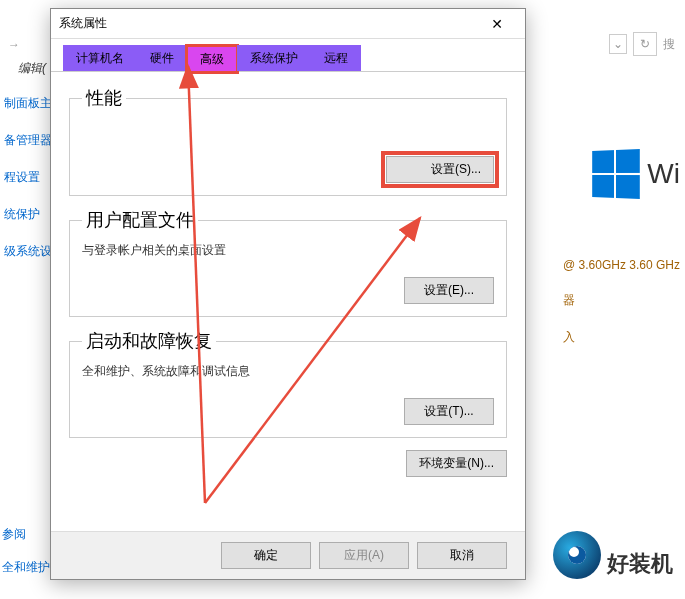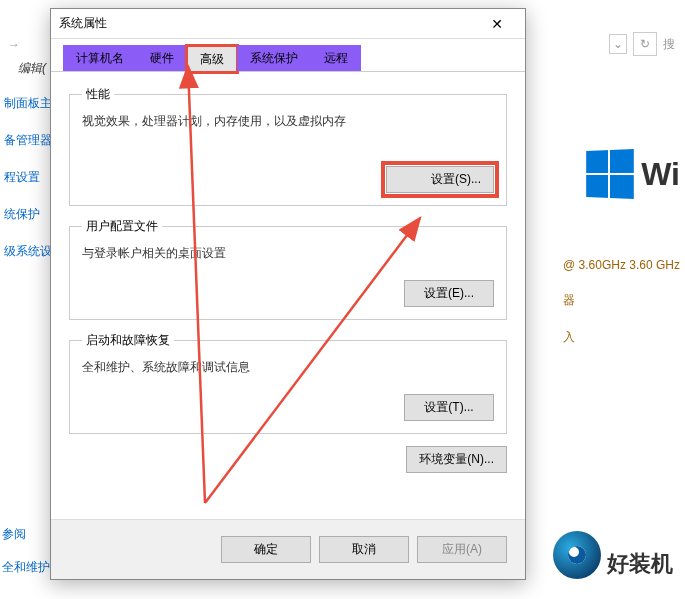--- a/index.html
+++ b/index.html
@@ -34,21 +34,21 @@
     .bg-winlogo .win-icon {
       width: 48px; height: 48px;
       display: grid;
       grid-template-columns: 1fr 1fr;
       grid-template-rows: 1fr 1fr;
       gap: 2px;
       transform: perspective(80px) rotateY(-8deg);
       margin-right: 8px;
     }
     .bg-winlogo .win-icon div { background: #0078d7; }
-    .bg-winlogo .win-text { font-size: 32px; color: #333; font-weight: 700; text-align: center; }
+    .bg-winlogo .win-text { font-size: 28px; color: #333; font-weight: 400; text-align: center; }
     .bg-info {
       position: absolute;
       right: 5px;
       top: 258px;
       color: #a16207;
       font-size: 12px;
     }
     .bg-info div { margin-bottom: 20px; }
     .bg-bottom-links {
       position: absolute;
@@ -128,42 +128,42 @@
       padding: 4px 12px;
       border: 1px solid transparent;
       border-bottom: none;
       cursor: pointer;
       font-size: 12px;
       background: #8b5cf6;
       position: relative;
     }
     .tab.active {
       border-color: #ccc;
-      background: #e5e5e5;
+      background: #d946ef;
       top: 1px;
     }
     .tab.highlight {
       outline: 3px solid #e74c3c;
       outline-offset: -1px;
     }
     .content {
       padding: 14px 18px;
       height: calc(100% - 30px - 28px - 48px);
       overflow: hidden;
     }
     .admin-note { margin-bottom: 14px; }
     fieldset {
       border: 1px solid #ccc;
       margin-bottom: 12px;
       padding: 10px 12px 12px;
       position: relative;
     }
     legend {
       padding: 0 4px;
-      font-size: 12px;
+      font-size: 18px;
     }
     .desc { color: #333; margin-bottom: 8px; }
     .btn-row { text-align: right; margin-top: 36px; }
     .btn-row.tight { margin-top: 18px; }
     .btn {
       display: inline-block;
       min-width: 90px;
       padding: 4px 12px;
       border: 1px solid #adadad;
       background: #e1e1e1;
@@ -175,21 +175,21 @@
     .btn.highlight {
       outline: 4px solid #e74c3c;
       outline-offset: 1px;
       padding-left: 44px;
     }
     .btn.disabled { color: #888; cursor: default; }
     .env-row { text-align: right; margin: 6px 0 10px; }
     .button-bar {
       position: absolute;
       bottom: 0; left: 0; right: 0;
-      height: 60px;
+      height: 48px;
       display: flex;
       align-items: center;
       justify-content: flex-end;
       gap: 8px;
       padding: 0 18px;
       background: #f0f0f0;
       border-top: 1px solid #ddd;
     }
     
     
@@ -285,21 +285,20 @@
     <div class="tab">硬件</div>
     <div class="tab active highlight">高级</div>
     <div class="tab">系统保护</div>
     <div class="tab">远程</div>
   </div>
 
   <div class="content">
 
     <fieldset>
       <legend>性能</legend>
-      <div class="desc">视觉效果，处理器计划，内存使用，以及虚拟内存</div>
       <div class="btn-row">
         <button class="btn highlight">设置(S)...</button>
       </div>
     </fieldset>
 
     <fieldset>
       <legend>用户配置文件</legend>
       <div class="desc">与登录帐户相关的桌面设置</div>
       <div class="btn-row tight">
         <button class="btn">设置(E)...</button>
@@ -314,22 +313,22 @@
       </div>
     </fieldset>
 
     <div class="env-row">
       <button class="btn">环境变量(N)...</button>
     </div>
   </div>
 
   <div class="button-bar">
     <button class="btn">确定</button>
+    <button class="btn disabled">应用(A)</button>
     <button class="btn">取消</button>
-    <button class="btn disabled">应用(A)</button>
   </div>
 </div>
 
 <svg class="annotation-svg">
   <defs>
     <marker id="arrowhead" markerWidth="10" markerHeight="8" refX="9" refY="4" orient="auto">
       <polygon points="0 0, 10 4, 0 8" fill="#e74c3c"></polygon>
     </marker>
   </defs>
   <line x1="155" y1="495" x2="138" y2="58" stroke="#e74c3c" stroke-width="2.5" marker-end="url(#arrowhead)"></line>

